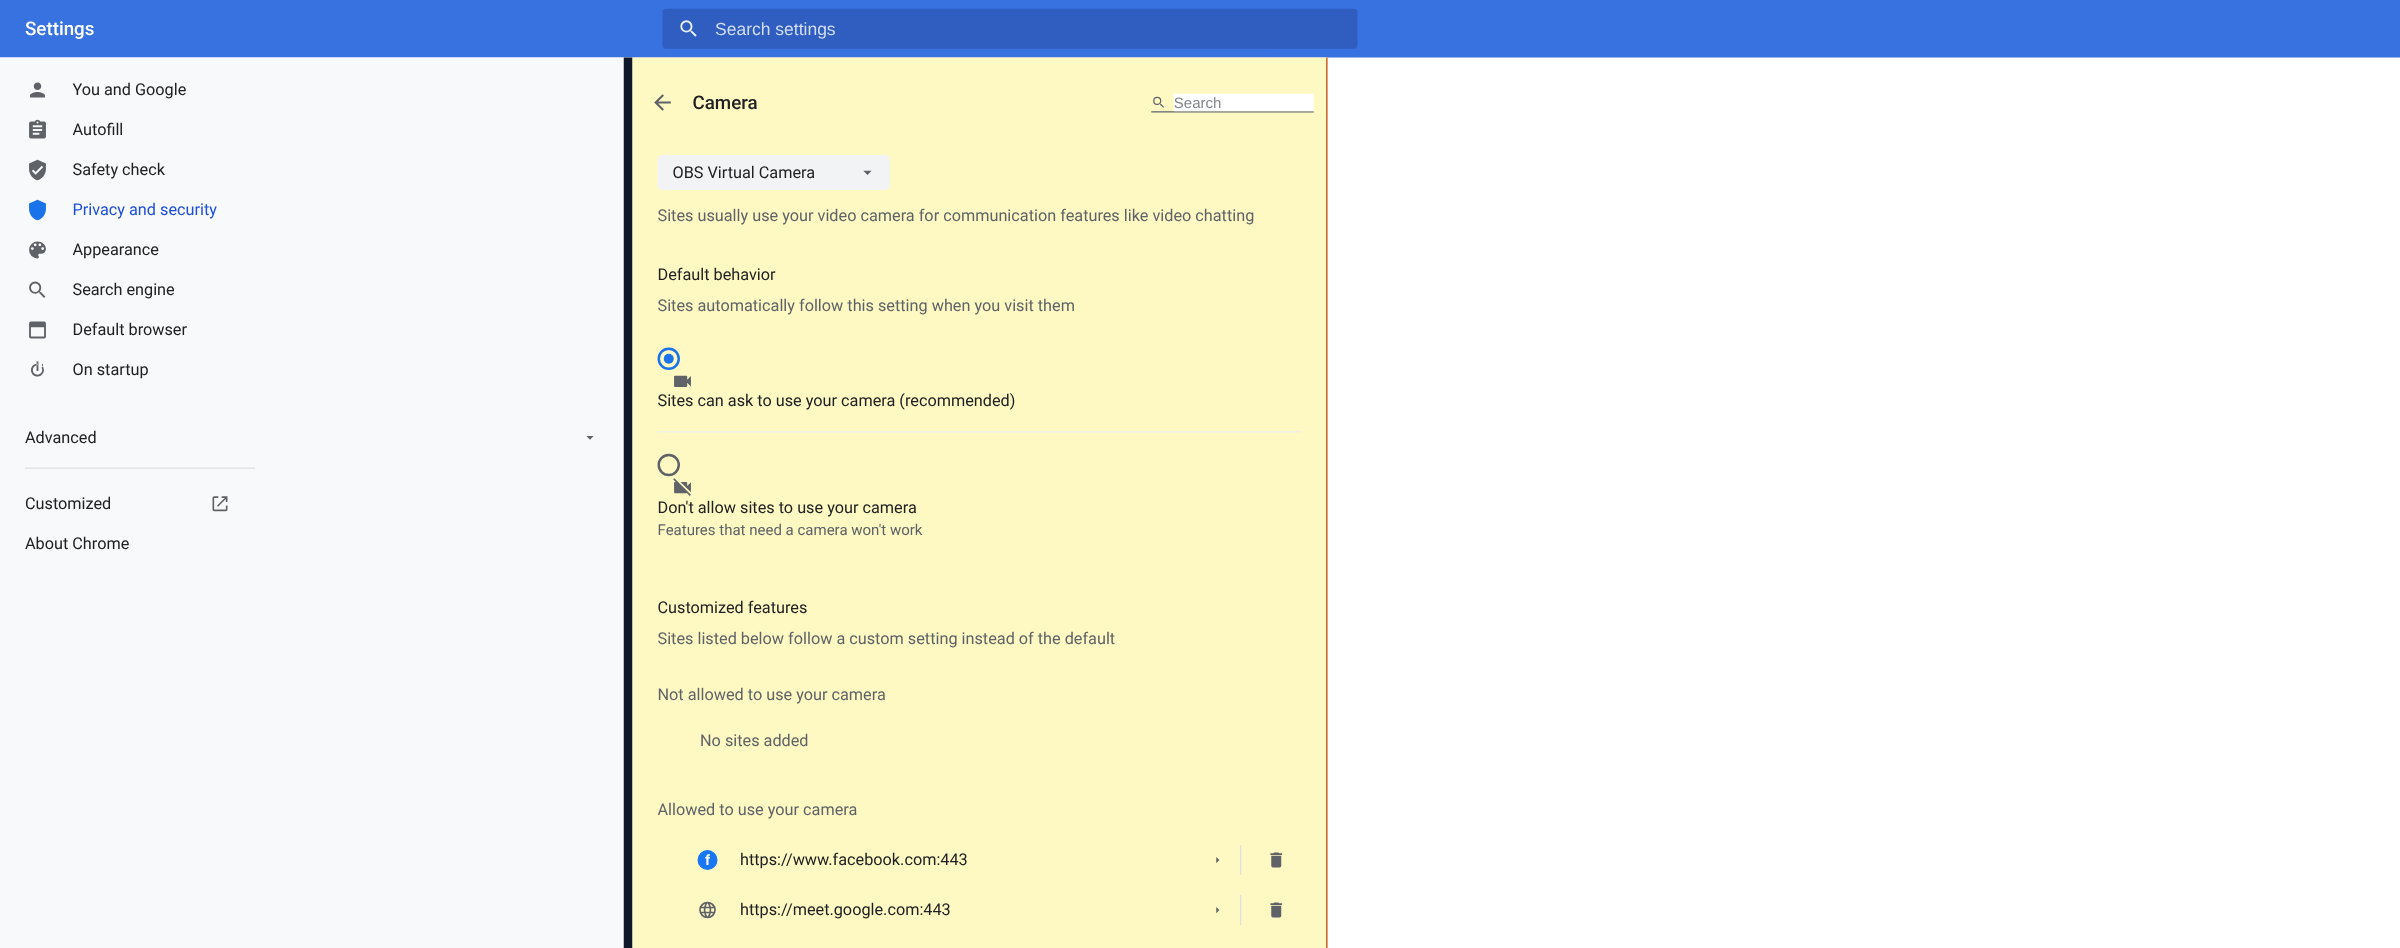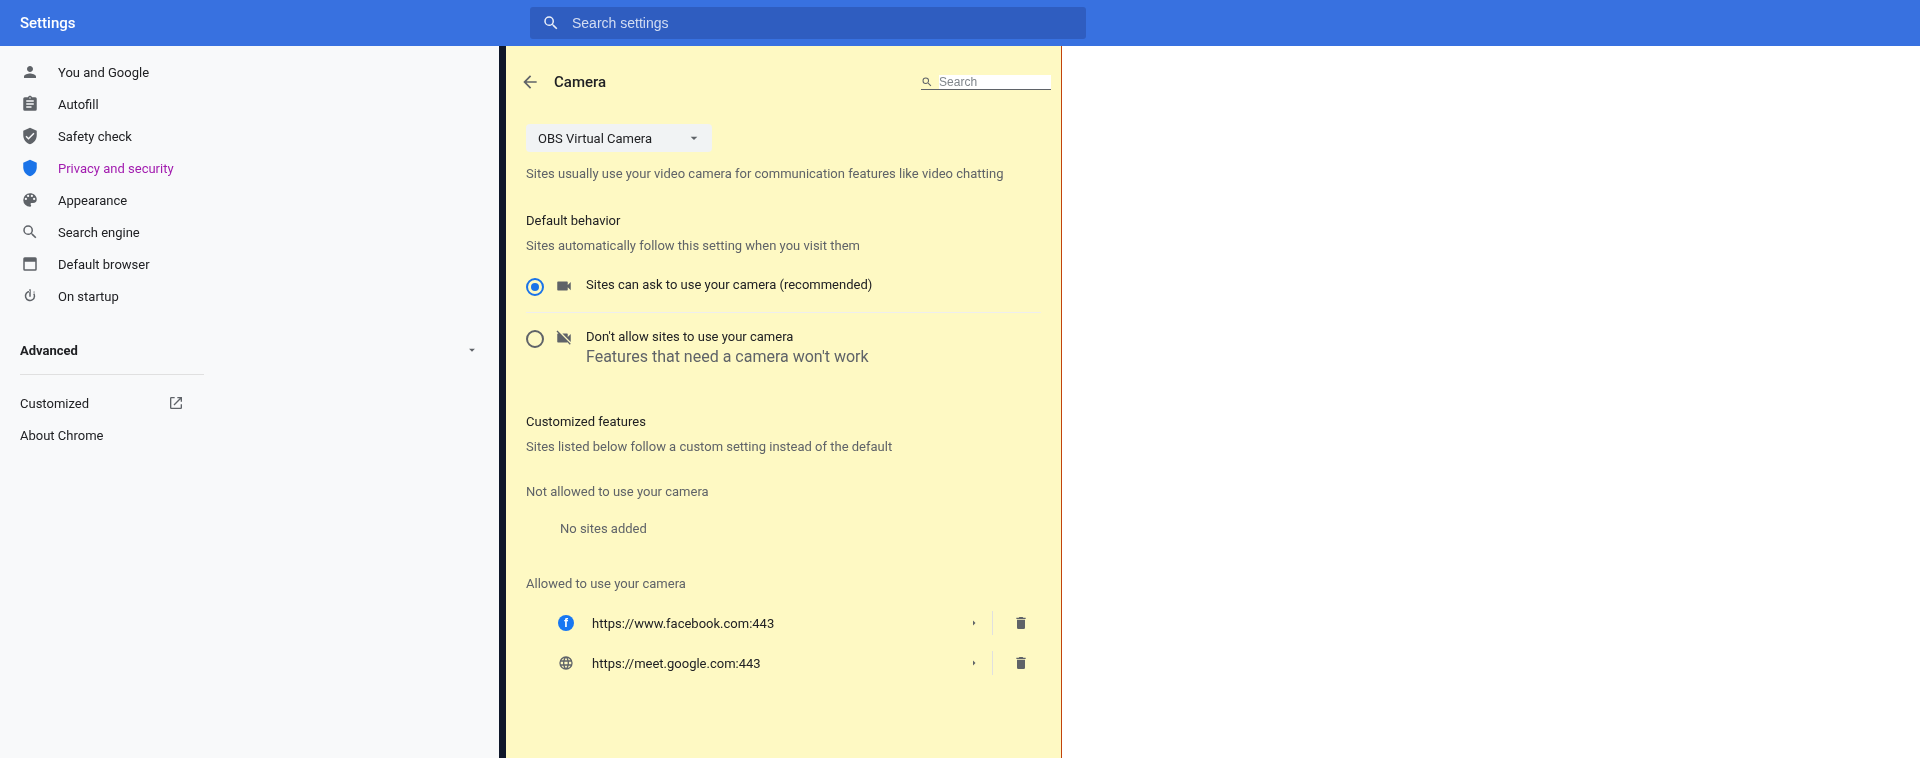--- a/index.html
+++ b/index.html
@@ -55,28 +55,27 @@
     align-items: center;
     padding-left: 20px;
     color: #202124;
     font-size: 13px;
     cursor: pointer;
     border-radius: 0 16px 16px 0;
     margin-right: 0;
   }
   .nav-item .icon { width: 20px; height: 20px; margin-right: 18px; display:flex; align-items:center; justify-content:center;}
   .nav-item .icon svg { width: 18px; height: 18px; fill: #5f6368; }
-  .nav-item.active { color: #a21caf; }
+  .nav-item.active { color: #1d4ed8; }
   .nav-item.active .icon svg { fill: #1a73e8; }
 
   .advanced-row {
     height: 40px; display:flex; align-items:center; justify-content:space-between;
     padding: 0 20px; color:#202124; cursor:pointer; font-size:13px;
     margin-top: 18px;
-    font-weight: bold;
   }
   .advanced-row svg { width:14px; height:14px; fill:#5f6368; }
   .sidebar-divider { height:1px; background:#e0e0e0; margin: 4px 0 4px 20px; width: 184px;}
   .sidebar-link {
     height: 32px; display:flex; align-items:center; justify-content:space-between;
     padding: 0 20px; color:#202124; cursor:pointer; width:204px; font-size:13px;
   }
   .sidebar-link svg { width:16px; height:16px; fill:#5f6368;}
 
   .main {
@@ -115,32 +114,33 @@
   .dropdown span { font-size:13px; color:#202124; }
   .dropdown svg { width:16px; height:16px; fill:#5f6368; margin-left:34px; }
   .helptext { color:#5f6368; font-size:13px; margin-top: 14px; }
   .subhead { color:#202124; font-size:13px; margin-top: 32px; }
   .subtext { color:#5f6368; font-size:13px; margin-top: 10px; }
 
   .radio-row {
     display:flex; align-items:flex-start;
     padding: 16px 0;
     border-bottom: 1px solid #eee;
+    flex-direction: column;
   }
   .radio-row:last-of-type { border-bottom:none; }
   .radio-outer {
     width:18px; height:18px; border:2px solid #5f6368; border-radius:50%;
     display:flex; align-items:center; justify-content:center; margin-top:1px;
     flex-shrink:0;
   }
   .radio-outer.selected { border-color:#1a73e8; }
   .radio-inner { width:8px; height:8px; border-radius:50%; background:#1a73e8; }
   .radio-icon { width:20px; margin: 0 12px 0 10px; display:flex; align-items:center; justify-content:center;}
   .radio-icon svg { width:18px; height:18px; fill:#5f6368; }
-  .radio-text .secondary { color:#5f6368; font-size:16px; margin-top:3px;}
+  .radio-text .secondary { color:#5f6368; font-size:12px; margin-top:3px;}
 
   .site-row {
     display:flex; align-items:center; height:40px;
     padding-left: 30px;
   }
   .site-row .favicon { width:20px; height:20px; margin-right:16px; display:flex; align-items:center; justify-content:center;}
   .site-row .url { flex:1; color:#202124; font-size:13px; }
   .site-row .chev { width:36px; display:flex; justify-content:center; cursor:pointer;}
   .site-row .chev svg { width:12px; height:12px; fill:#5f6368;}
   .site-row .divider { width:1px; height:24px; background:#e0e0e0; margin: 0 8px 0 0;}

